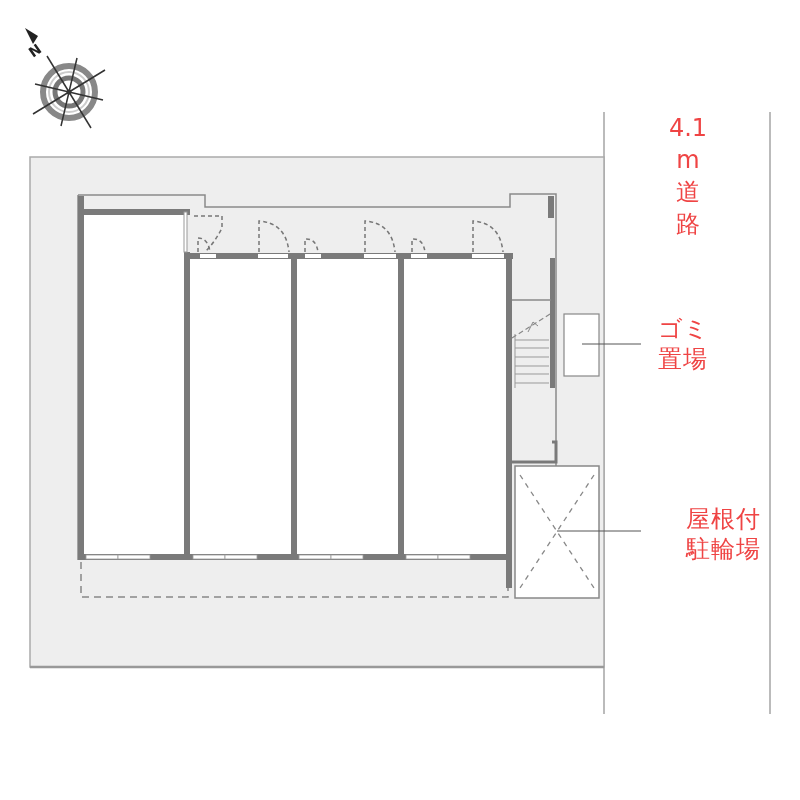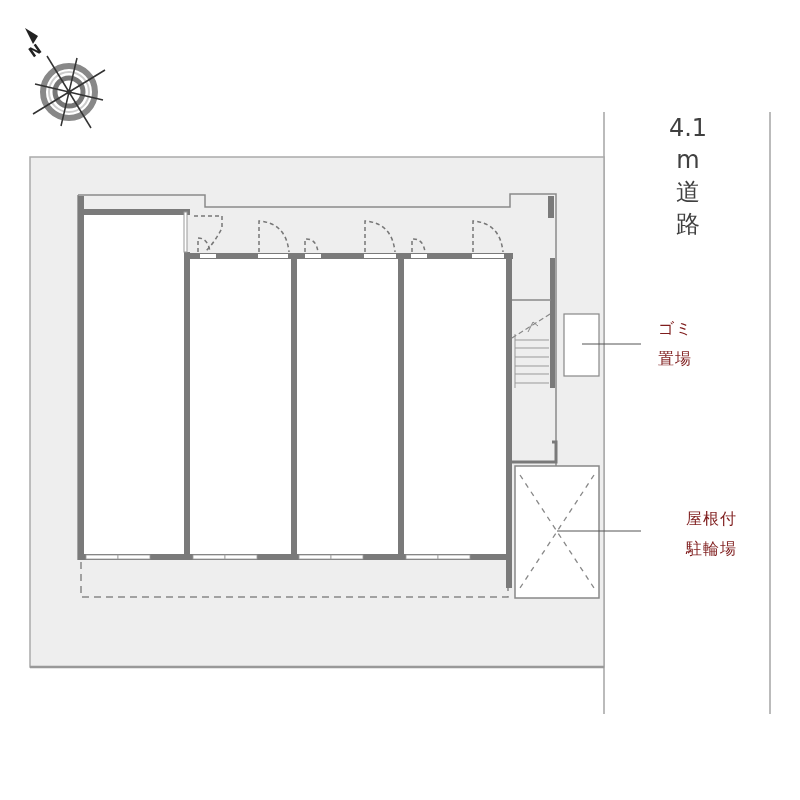--- a/index.html
+++ b/index.html
@@ -1,21 +1,21 @@
 <!DOCTYPE html>
 <html><head>
   <meta charset="utf-8">
   <style>
     html, body { margin: 0; padding: 0; background: #ffffff; }
     body { width: 800px; height: 800px; position: relative; overflow: hidden;
            font-family: "DejaVu Sans", "Liberation Sans", sans-serif; }
     svg { position: absolute; left: 0; top: 0; }
-    .label { position: absolute; color: #7f1d1d; font-size: 16px; line-height: 30px; letter-spacing: 1px; }
+    .label { position: absolute; color: #ef4444; font-size: 24px; line-height: 30px; letter-spacing: 1px; }
     .road-label { position: absolute; left: 655px; top: 112px; width: 66px; text-align: center;
-                  color: #404040; font-size: 24px; line-height: 32px; }
+                  color: #ef4444; font-size: 24px; line-height: 32px; }
     .road-label span { display: block; }
     .garbage-label { left: 658px; top: 314px; }
     .bike-label { left: 642px; top: 504px; margin-left: 44px; }
     .label span { display: block; }
   </style>
 </head>
 <body>
 
 <svg width="800" height="800" viewBox="0 0 800 800">
 

